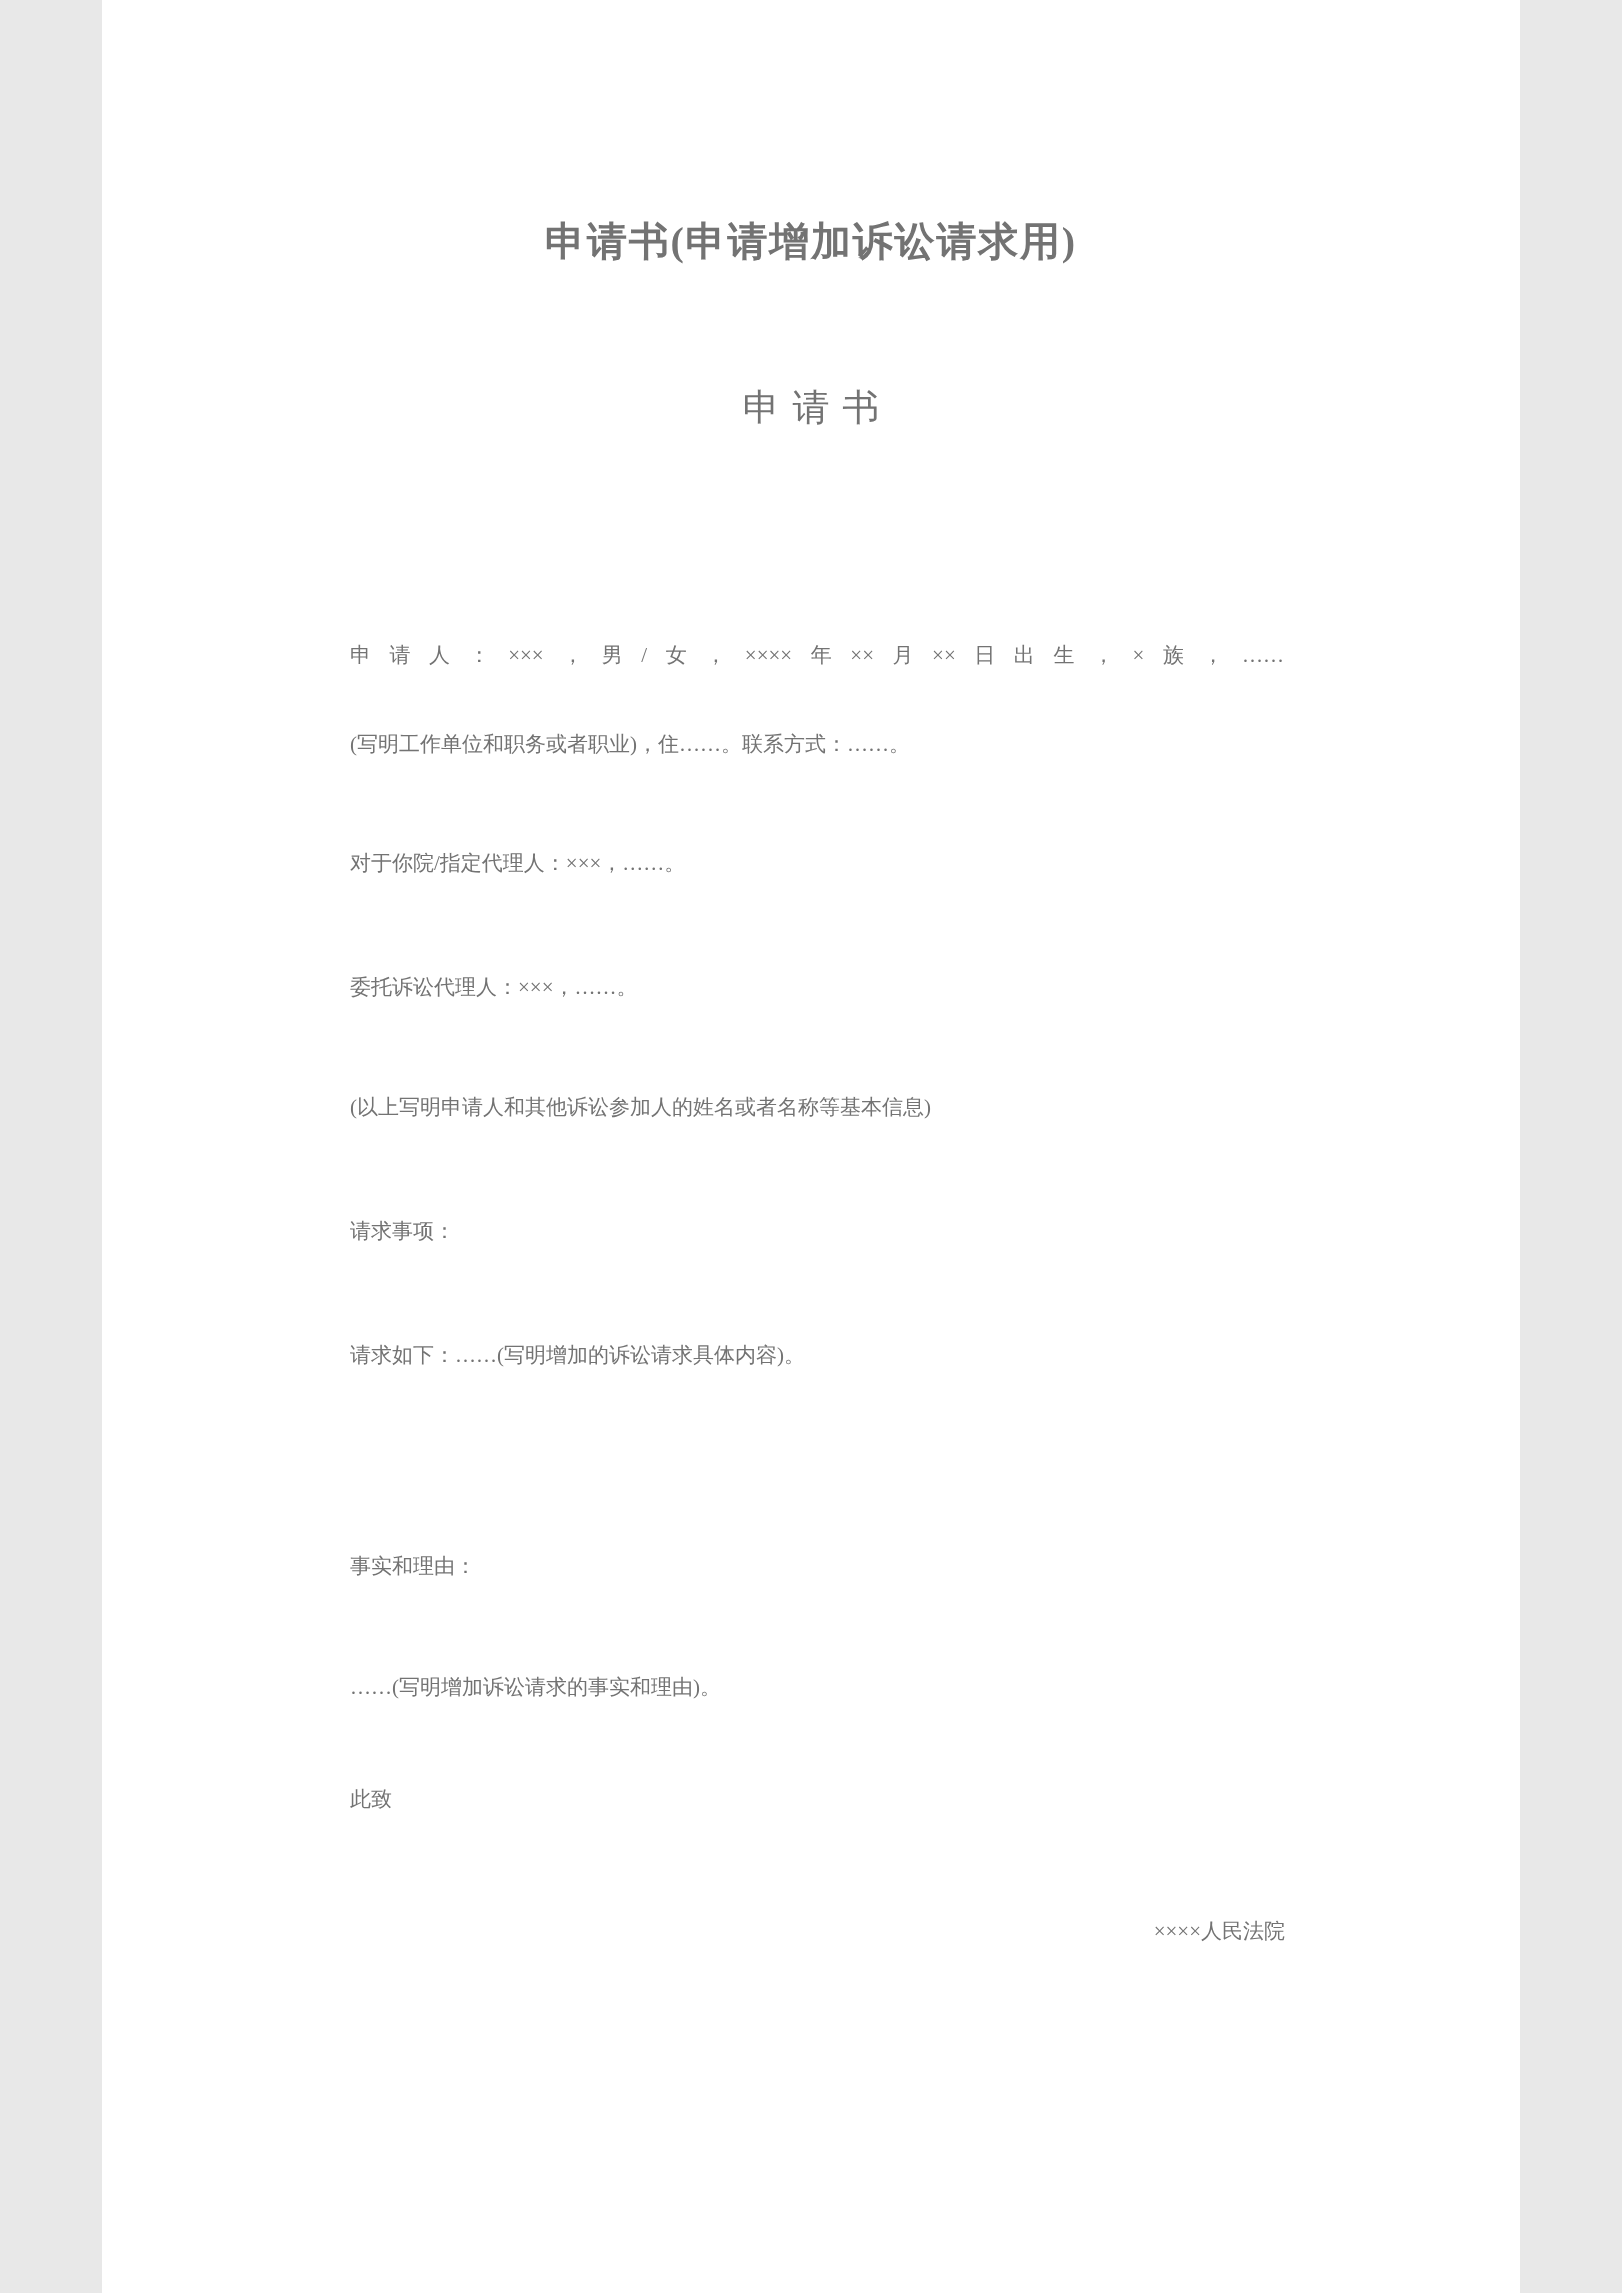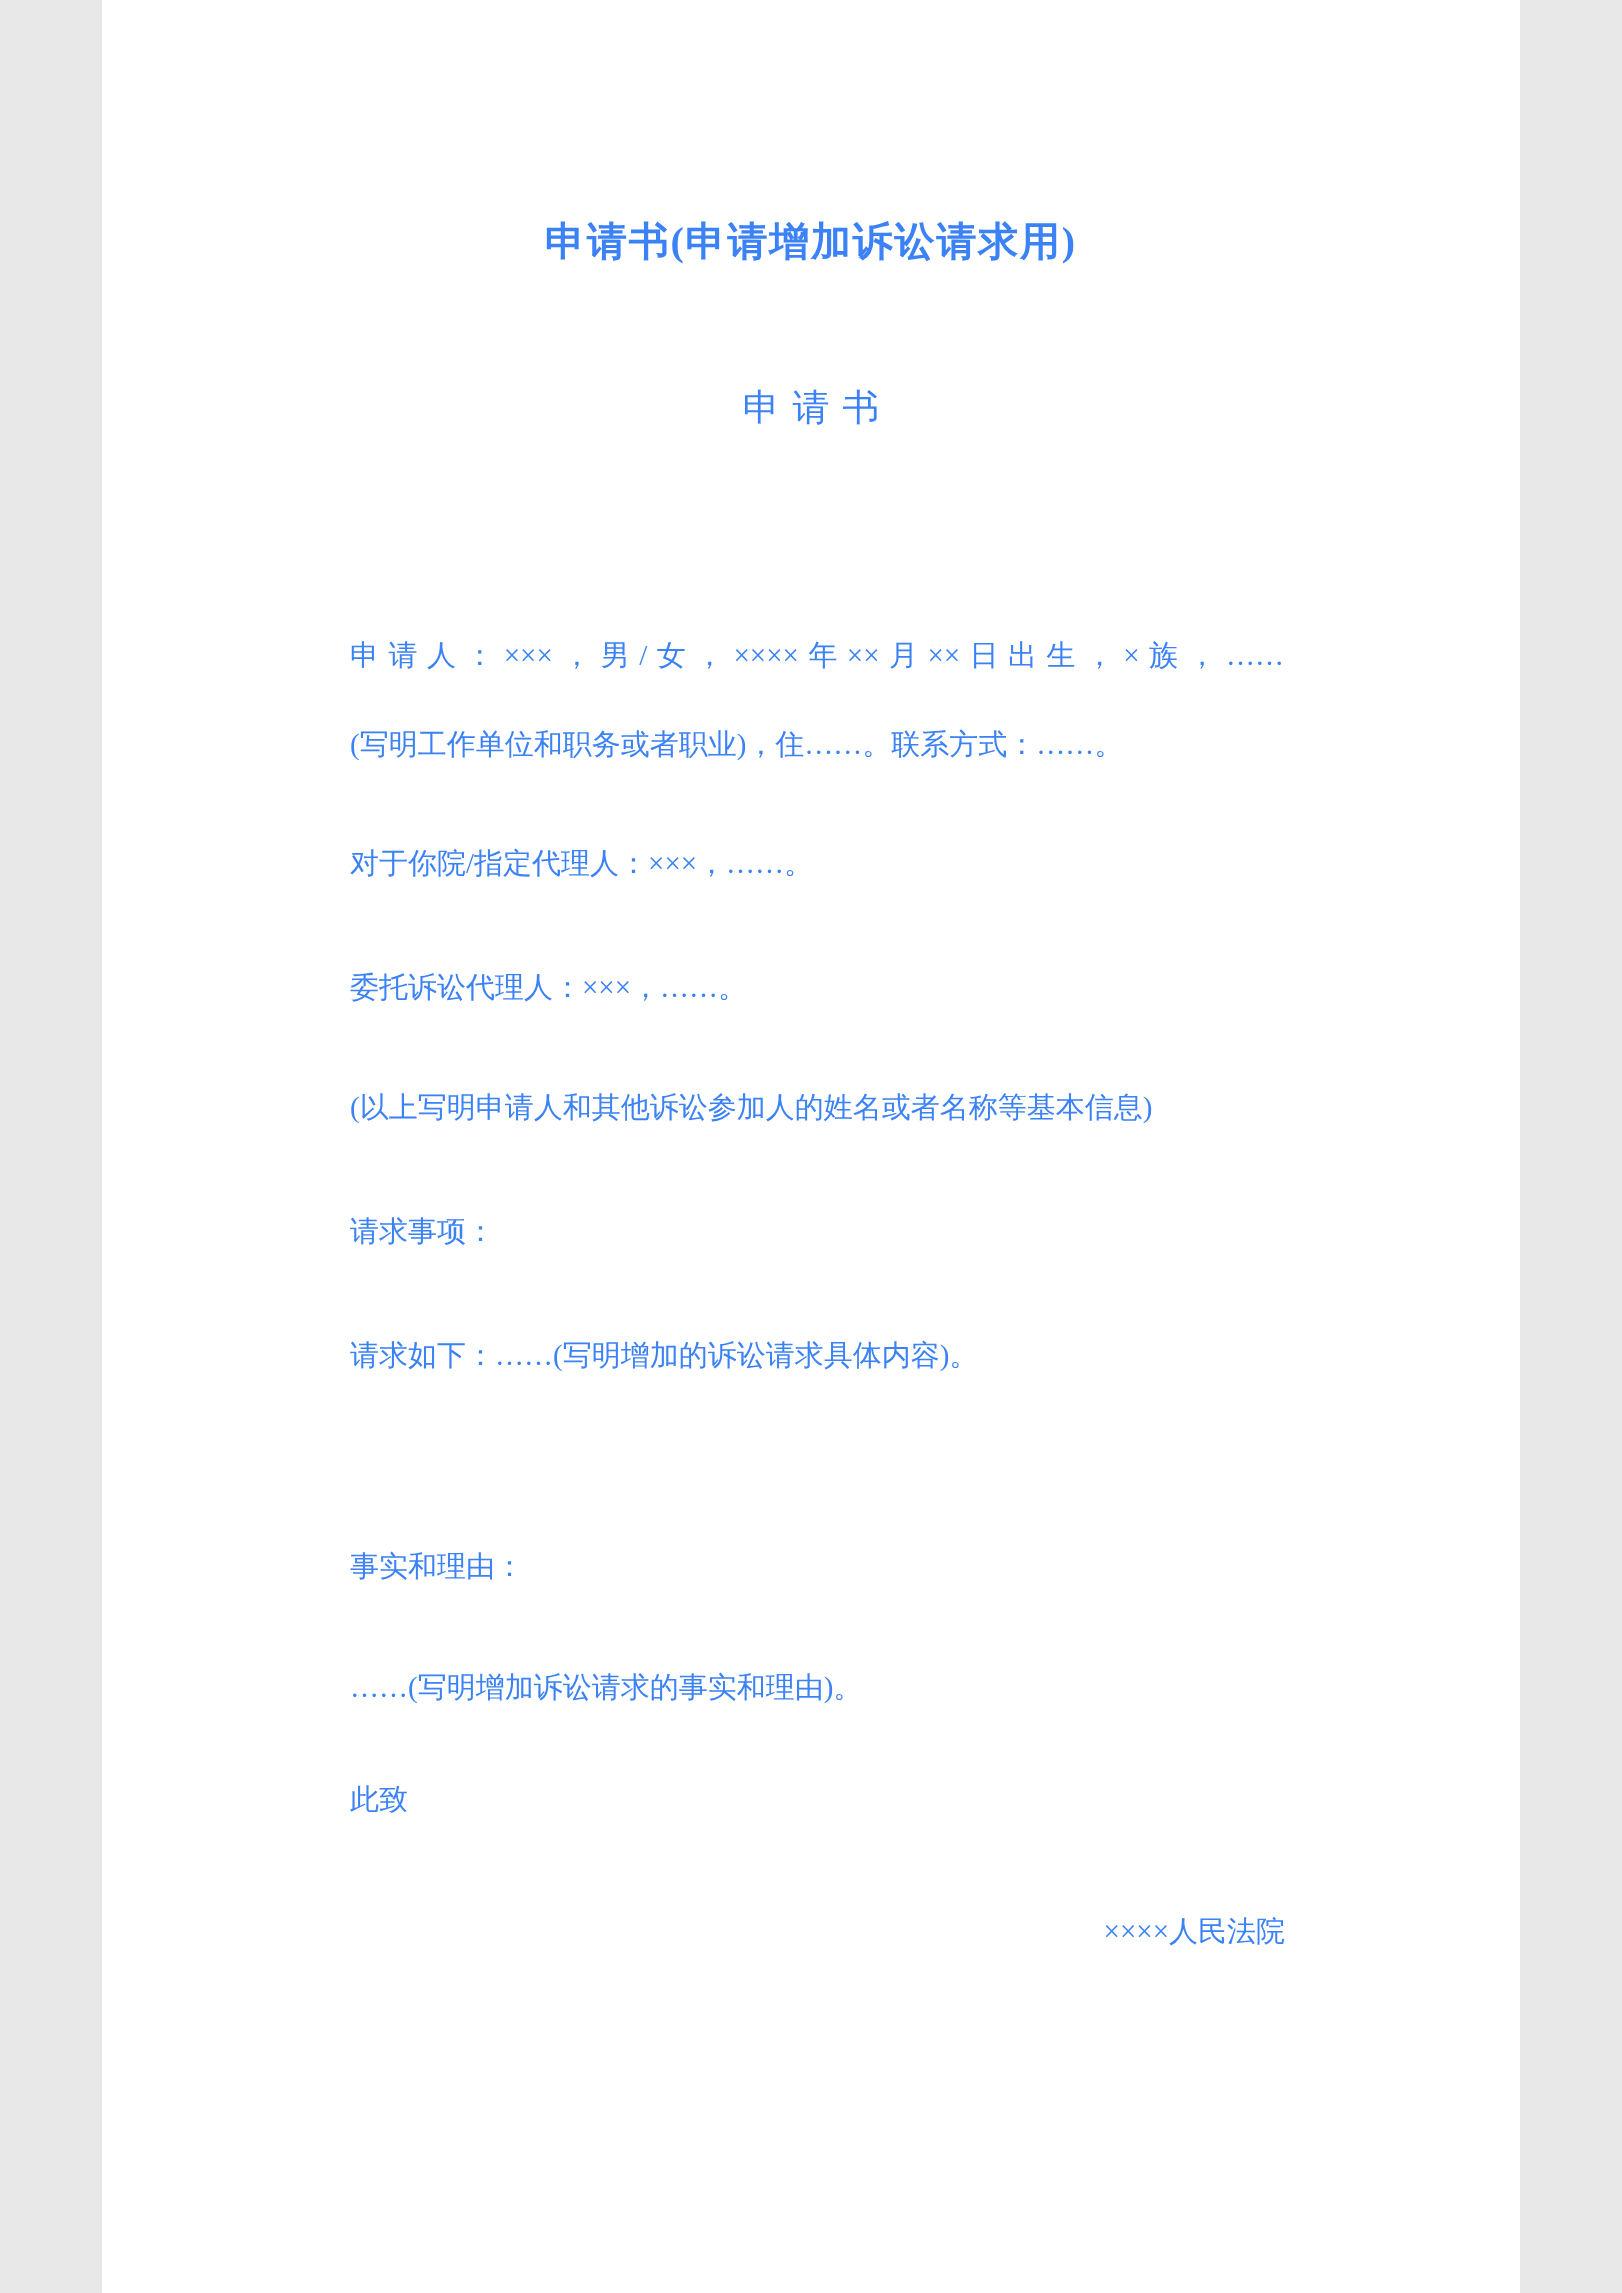--- a/index.html
+++ b/index.html
@@ -6,21 +6,21 @@
     margin: 0;
     padding: 0;
     background: #e8e8e8;
   }
   .page {
     position: relative;
     width: 1418px;
     height: 2294px;
     margin: 0 auto;
     background: #ffffff;
-    color: #3b82f6;
+    color: #737373;
     font-family: "Liberation Serif", "DejaVu Serif", serif;
     overflow: hidden;
   }
   .doc-title {
     position: absolute;
     top: 215px;
     left: 0;
     right: 0;
     text-align: center;
     font-size: 40px;
@@ -37,21 +37,21 @@
     text-align: center;
     font-size: 37px;
     line-height: 45px;
     letter-spacing: 12.7px;
     white-space: nowrap;
   }
   .para {
     position: absolute;
     left: 248px;
     right: 236px;
-    font-size: 29px;
+    font-size: 21px;
   }
   .line {
     line-height: 89px;
     white-space: nowrap;
   }
   
   .line.fill {
     white-space: normal;
     text-align: justify;
     text-align-last: justify;

